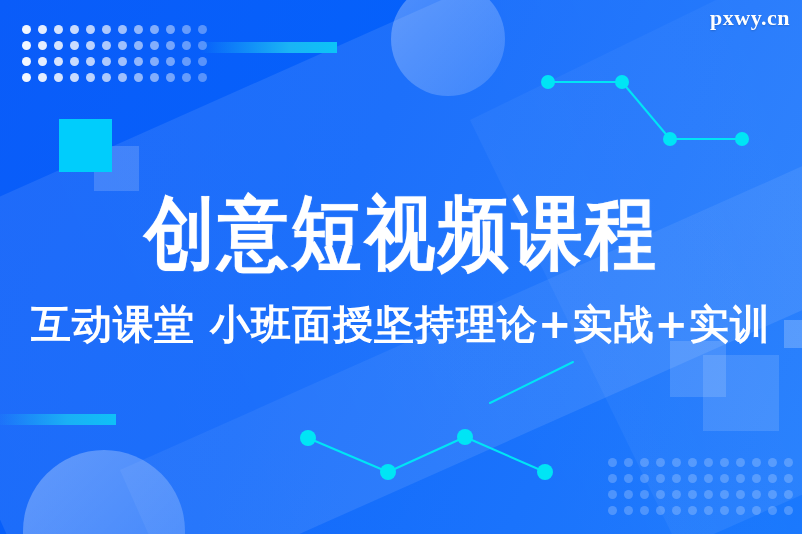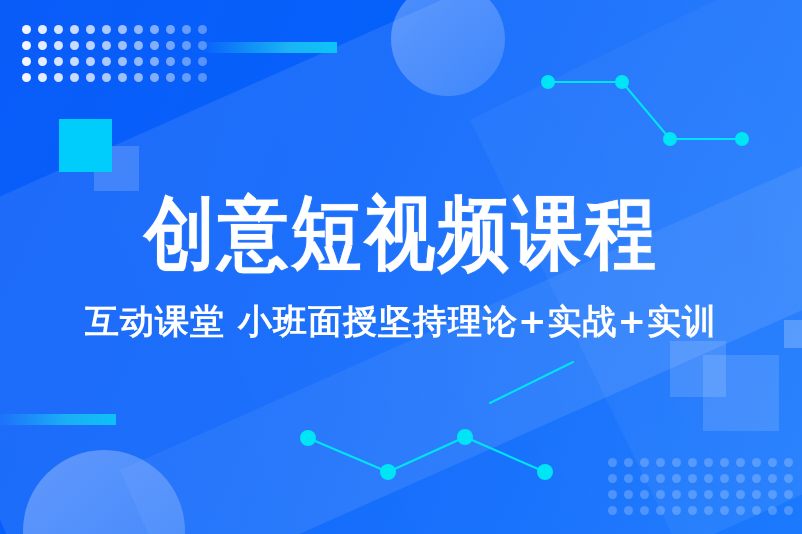--- a/index.html
+++ b/index.html
@@ -189,21 +189,21 @@
     transform-origin: center top;
     text-shadow: 0 0 1px rgba(255,255,255,0.65);
     white-space: nowrap;
   }
   #subtitle {
     margin: 0;
     margin-top: 39px;
     color: #ffffff;
     font-family: "DejaVu Sans", "Liberation Sans", sans-serif;
     font-weight: 700;
-    font-size: 34px;
+    font-size: 40px;
     line-height: 1;
     letter-spacing: 1px;
     white-space: nowrap;
   }
 
   
   #watermark {
     position: absolute;
     right: 12px;
     top: 5px;
@@ -359,14 +359,15 @@
     <g id="diag-line">
         <line x1="490" y1="403" x2="573" y2="362" stroke="#00e5f5" stroke-width="2" stroke-linecap="round"></line>
       </g>
   </svg>
 
   <div class="text-stack">
     <h1 id="main-title">创意短视频课程</h1>
     <p id="subtitle">互动课堂 小班面授坚持理论+实战+实训</p>
   </div>
 
+  <div id="watermark">pxwy.cn</div>
 
 </div>
 
 </body></html>

